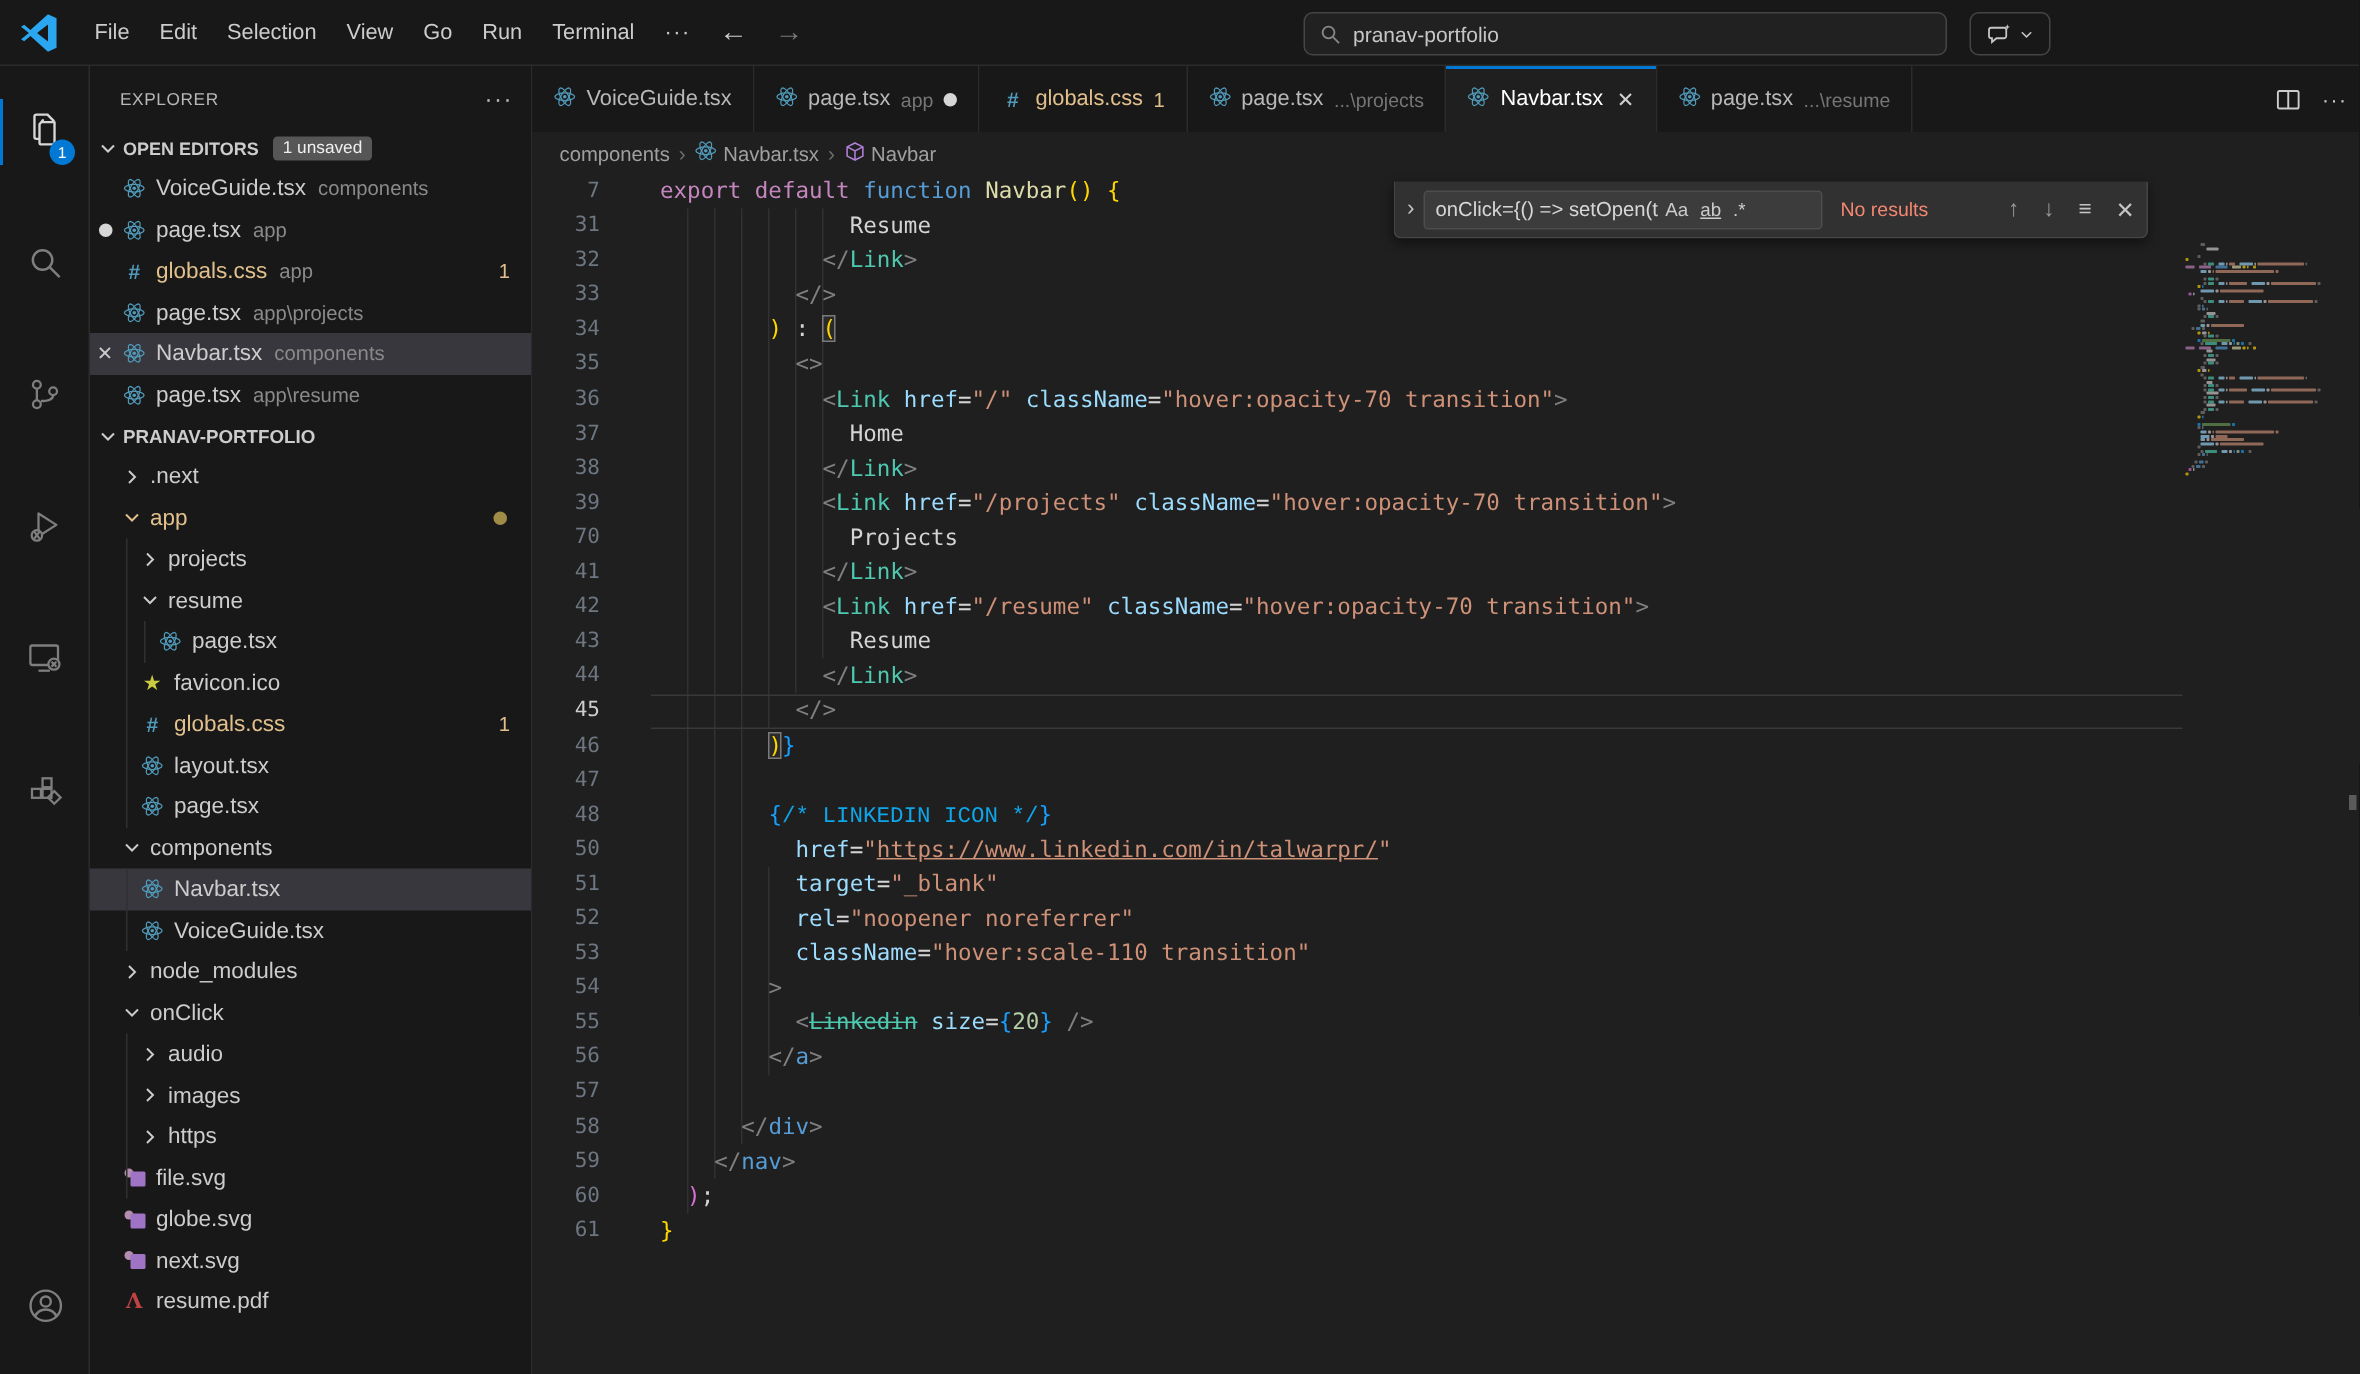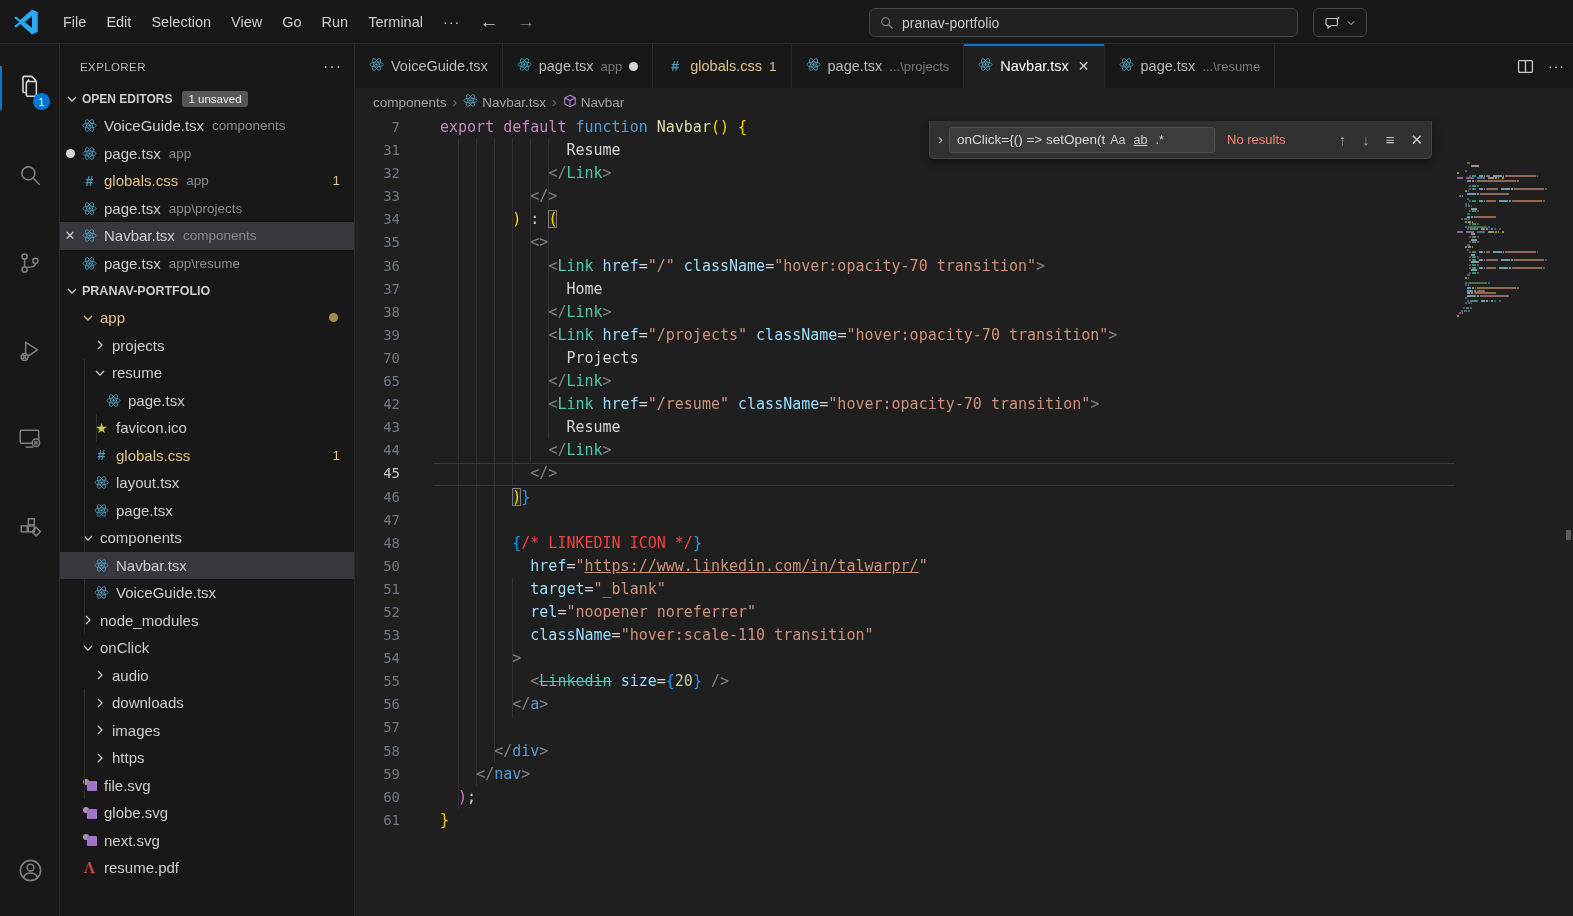--- a/index.html
+++ b/index.html
@@ -316,20 +316,29 @@
       <span class="chev">
           <svg width="16" height="16" viewBox="0 0 16 16" fill="none" stroke="#cccccc" stroke-width="1.4">
             <path d="M4 6 L8 10 L12 6"></path>
           </svg>
         </span>
       <span class="lbl">PRANAV-PORTFOLIO</span>
     </div>
     <div id="tree" style="position:relative;">
         <div class="row" style="padding-left: 20px;">
           <span class="chev">
+            <svg width="16" height="16" viewBox="0 0 16 16" fill="none" stroke="#cccccc" stroke-width="1.3">
+              <path d="M6 4 L10 8 L6 12"></path>
+            </svg>
+          </span>
+          <span style="width: 4px;"></span>
+          <span class="name">.next</span>
+        </div>
+        <div class="row" style="padding-left: 20px;">
+          <span class="chev">
             <svg width="16" height="16" viewBox="0 0 16 16" fill="none" stroke="#e2c08d" stroke-width="1.3">
               <path d="M4 6 L8 10 L12 6"></path>
             </svg>
           </span>
           <span style="width: 4px;"></span>
           <span class="name mod">app</span>
           <span class="rdot"></span>
         </div>
         <div class="row" style="padding-left: 32px;">
           <span class="chev">
@@ -455,29 +464,20 @@
           <span class="name">onClick</span>
         </div>
         <div class="row" style="padding-left: 32px;">
           <span class="chev">
             <svg width="16" height="16" viewBox="0 0 16 16" fill="none" stroke="#cccccc" stroke-width="1.3">
               <path d="M6 4 L10 8 L6 12"></path>
             </svg>
           </span>
           <span style="width: 4px;"></span>
           <span class="name">audio</span>
-        </div>
-        <div class="row" style="padding-left: 32px;">
-          <span class="chev">
-            <svg width="16" height="16" viewBox="0 0 16 16" fill="none" stroke="#cccccc" stroke-width="1.3">
-              <path d="M6 4 L10 8 L6 12"></path>
-            </svg>
-          </span>
-          <span style="width: 4px;"></span>
-          <span class="name">downloads</span>
         </div>
         <div class="row" style="padding-left: 32px;">
           <span class="chev">
             <svg width="16" height="16" viewBox="0 0 16 16" fill="none" stroke="#cccccc" stroke-width="1.3">
               <path d="M6 4 L10 8 L6 12"></path>
             </svg>
           </span>
           <span style="width: 4px;"></span>
           <span class="name">images</span>
         </div>
@@ -680,21 +680,21 @@
           </div>
           <div class="cl">
             <span class="ln">39</span>
             <pre>            <span style="color: rgb(128, 128, 128);">&lt;</span><span style="color: rgb(78, 201, 176);">Link</span><span style="color: rgb(212, 212, 212);"> </span><span style="color: rgb(156, 220, 254);">href</span><span style="color: rgb(212, 212, 212);">=</span><span style="color: rgb(206, 145, 120);">"/projects"</span><span style="color: rgb(212, 212, 212);"> </span><span style="color: rgb(156, 220, 254);">className</span><span style="color: rgb(212, 212, 212);">=</span><span style="color: rgb(206, 145, 120);">"hover:opacity-70 transition"</span><span style="color: rgb(128, 128, 128);">&gt;</span></pre>
           </div>
           <div class="cl">
             <span class="ln">70</span>
             <pre>              <span style="color: rgb(212, 212, 212);">Projects</span></pre>
           </div>
           <div class="cl">
-            <span class="ln">65</span>
+            <span class="ln">41</span>
             <pre>            <span style="color: rgb(128, 128, 128);">&lt;/</span><span style="color: rgb(78, 201, 176);">Link</span><span style="color: rgb(128, 128, 128);">&gt;</span></pre>
           </div>
           <div class="cl">
             <span class="ln">42</span>
             <pre>            <span style="color: rgb(128, 128, 128);">&lt;</span><span style="color: rgb(78, 201, 176);">Link</span><span style="color: rgb(212, 212, 212);"> </span><span style="color: rgb(156, 220, 254);">href</span><span style="color: rgb(212, 212, 212);">=</span><span style="color: rgb(206, 145, 120);">"/resume"</span><span style="color: rgb(212, 212, 212);"> </span><span style="color: rgb(156, 220, 254);">className</span><span style="color: rgb(212, 212, 212);">=</span><span style="color: rgb(206, 145, 120);">"hover:opacity-70 transition"</span><span style="color: rgb(128, 128, 128);">&gt;</span></pre>
           </div>
           <div class="cl">
             <span class="ln">43</span>
             <pre>              <span style="color: rgb(212, 212, 212);">Resume</span></pre>
           </div>
@@ -709,21 +709,21 @@
           <div class="cl">
             <span class="ln">46</span>
             <pre>        <span class="boxed" style="color: rgb(255, 215, 0);">)</span><span style="color: rgb(23, 159, 255);">}</span></pre>
           </div>
           <div class="cl">
             <span class="ln">47</span>
             <pre></pre>
           </div>
           <div class="cl">
             <span class="ln">48</span>
-            <pre>        <span style="color: rgb(23, 159, 255);">{</span><span style="color: #ef4444;">/* LINKEDIN ICON */</span><span style="color: rgb(23, 159, 255);">}</span></pre>
+            <pre>        <span style="color: rgb(23, 159, 255);">{</span><span style="color: #0ea5e9; font-family: Liberation Mono, monospace;">/* LINKEDIN ICON */</span><span style="color: rgb(23, 159, 255);">}</span></pre>
           </div>
           <div class="cl">
             <span class="ln">50</span>
             <pre>          <span style="color: rgb(156, 220, 254);">href</span><span style="color: rgb(212, 212, 212);">=</span><span style="color: rgb(206, 145, 120);">"</span><span style="color: rgb(206, 145, 120); text-decoration: underline;">https://www.linkedin.com/in/talwarpr/</span><span style="color: rgb(206, 145, 120);">"</span></pre>
           </div>
           <div class="cl">
             <span class="ln">51</span>
             <pre>          <span style="color: rgb(156, 220, 254);">target</span><span style="color: rgb(212, 212, 212);">=</span><span style="color: rgb(206, 145, 120);">"_blank"</span></pre>
           </div>
           <div class="cl">

